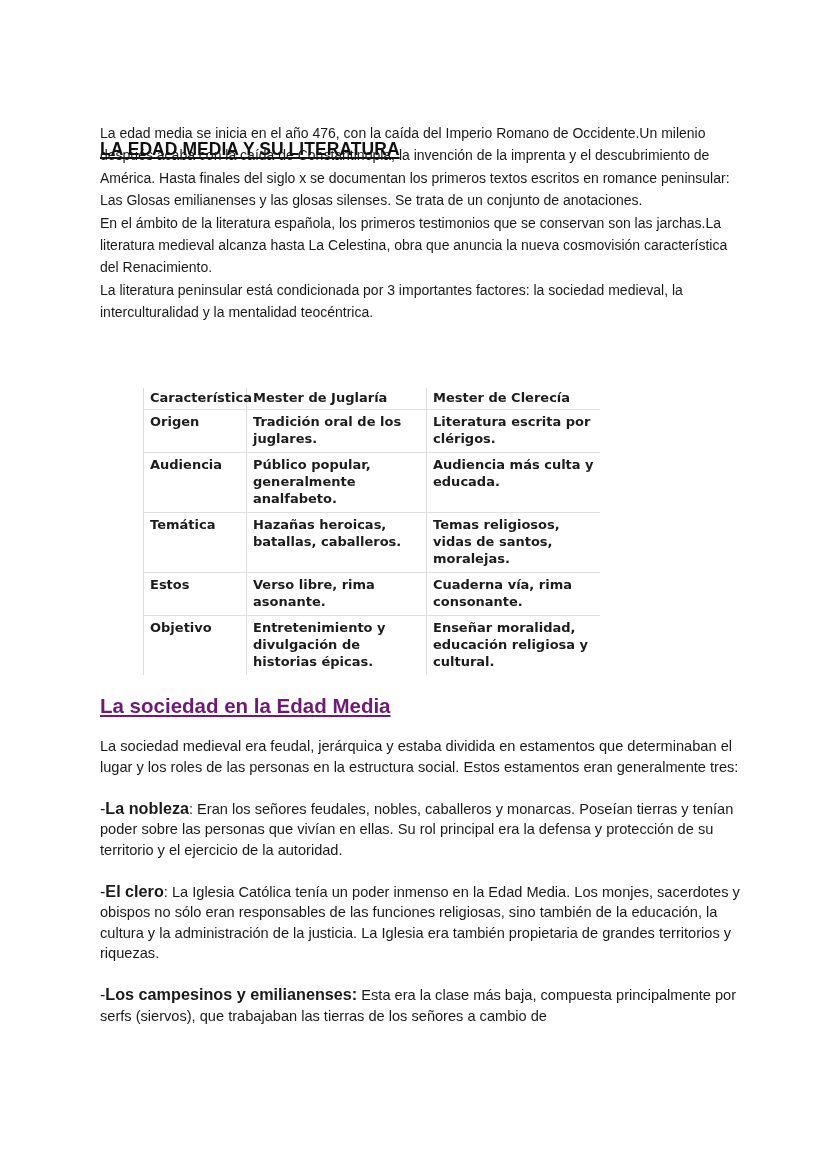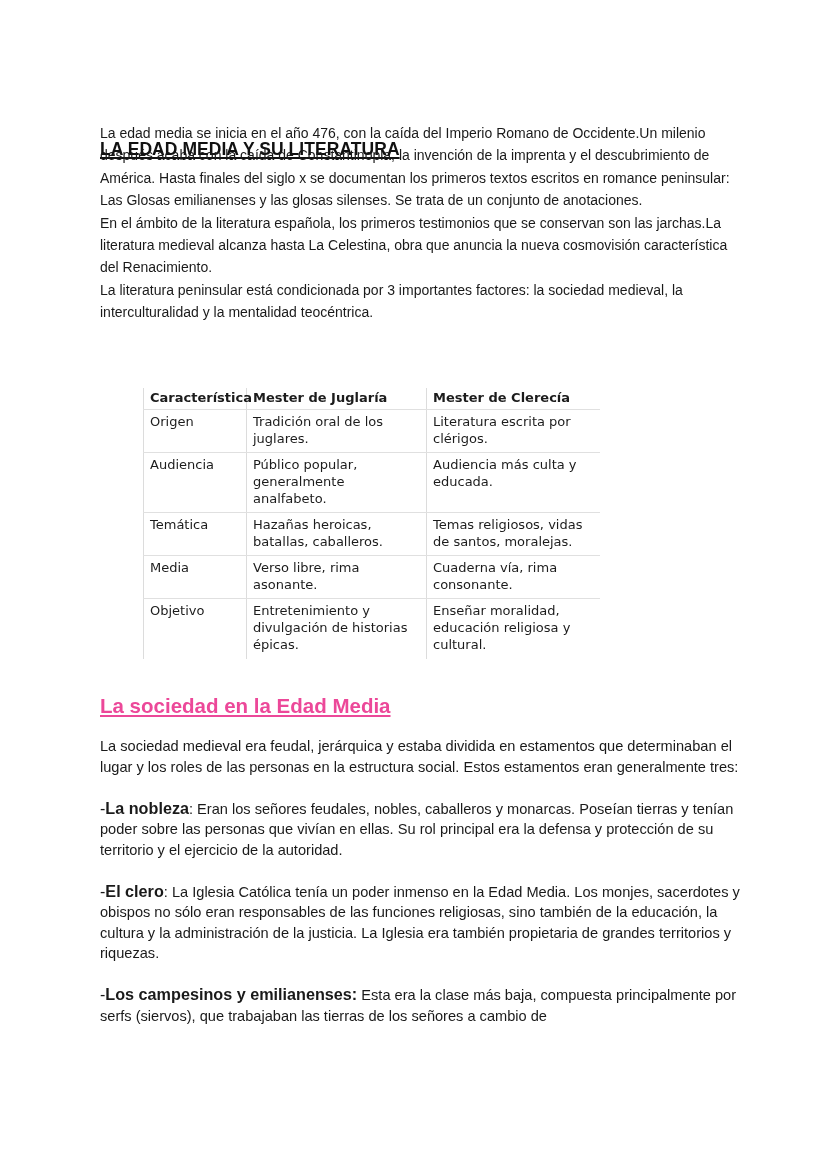--- a/index.html
+++ b/index.html
@@ -72,44 +72,44 @@
     table.mester col.c1 { width: 103px; }
     table.mester col.c2 { width: 180px; }
     table.mester col.c3 { width: 174px; }
     table.mester th, table.mester td {
       border-left: 1px solid #dcdcdc;
       border-right: 1px solid #dcdcdc;
       border-bottom: 1.5px solid #e0e0e0;
       text-align: left;
       vertical-align: top;
       padding: 3px 6px 5px 6px;
-      font-weight: normal;
+      font-weight: bold;
     }
     table.mester th {
       font-weight: bold;
       height: 12px;
       padding-top: 1px;
       padding-bottom: 3px;
     }
-    table.mester td.rowlabel { font-weight: normal; }
+    table.mester td.rowlabel { font-weight: bold; }
     table.mester tr.r2 td { height: 34px; }
     table.mester tr.last td { border-bottom: none; height: 52px; }
 
     .h3 {
       position: absolute;
       left: 100px;
       top: 694px;
       margin: 0;
       font-weight: bold;
       font-size: 20.5px;
       line-height: 24px;
       text-decoration: underline;
       text-decoration-thickness: 2px;
       text-underline-offset: 2px;
-      color: #ec4899;
+      color: #701a75;
       white-space: nowrap;
     }
     .society {
       position: absolute;
       left: 100px;
       top: 736px;
       width: 640px;
       font-size: 14.6px;
       line-height: 20.5px;
       color: #1a1a1a;
@@ -159,21 +159,21 @@
           <td class="rowlabel">Audiencia</td>
           <td>Público popular, generalmente analfabeto.</td>
           <td>Audiencia más culta y educada.</td>
         </tr>
         <tr class="r2">
           <td class="rowlabel">Temática</td>
           <td>Hazañas heroicas, batallas, caballeros.</td>
           <td>Temas religiosos, vidas de santos, moralejas.</td>
         </tr>
         <tr class="r2">
-          <td class="rowlabel">Media</td>
+          <td class="rowlabel">Estos</td>
           <td>Verso libre, rima asonante.</td>
           <td>Cuaderna vía, rima consonante.</td>
         </tr>
         <tr class="last">
           <td class="rowlabel">Objetivo</td>
           <td>Entretenimiento y divulgación de historias épicas.</td>
           <td>Enseñar moralidad, educación religiosa y cultural.</td>
         </tr>
       </tbody>
     </table>

